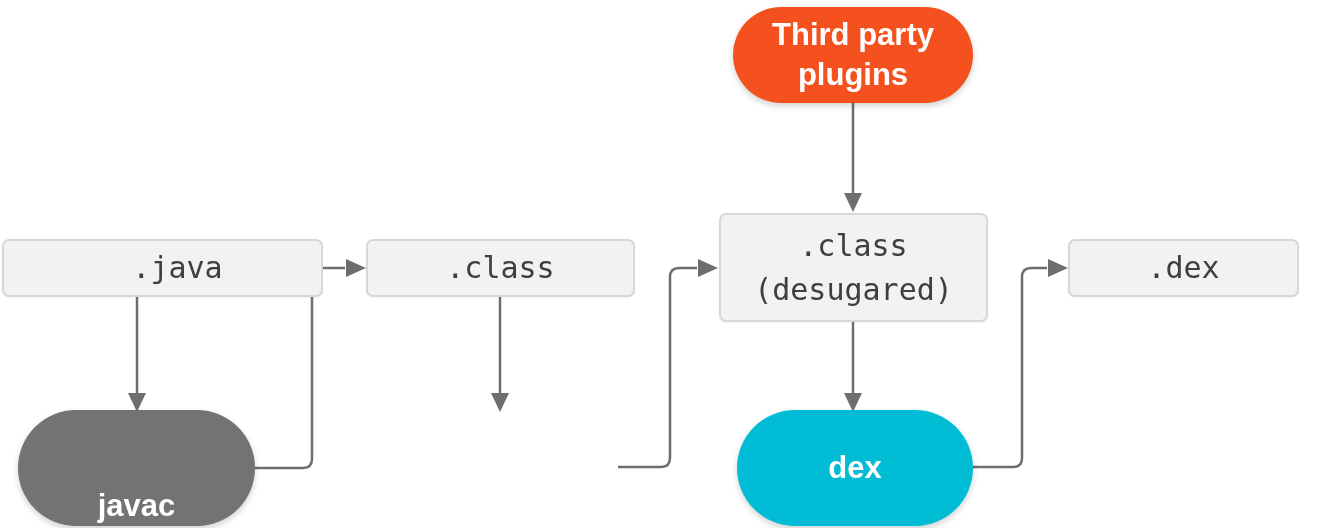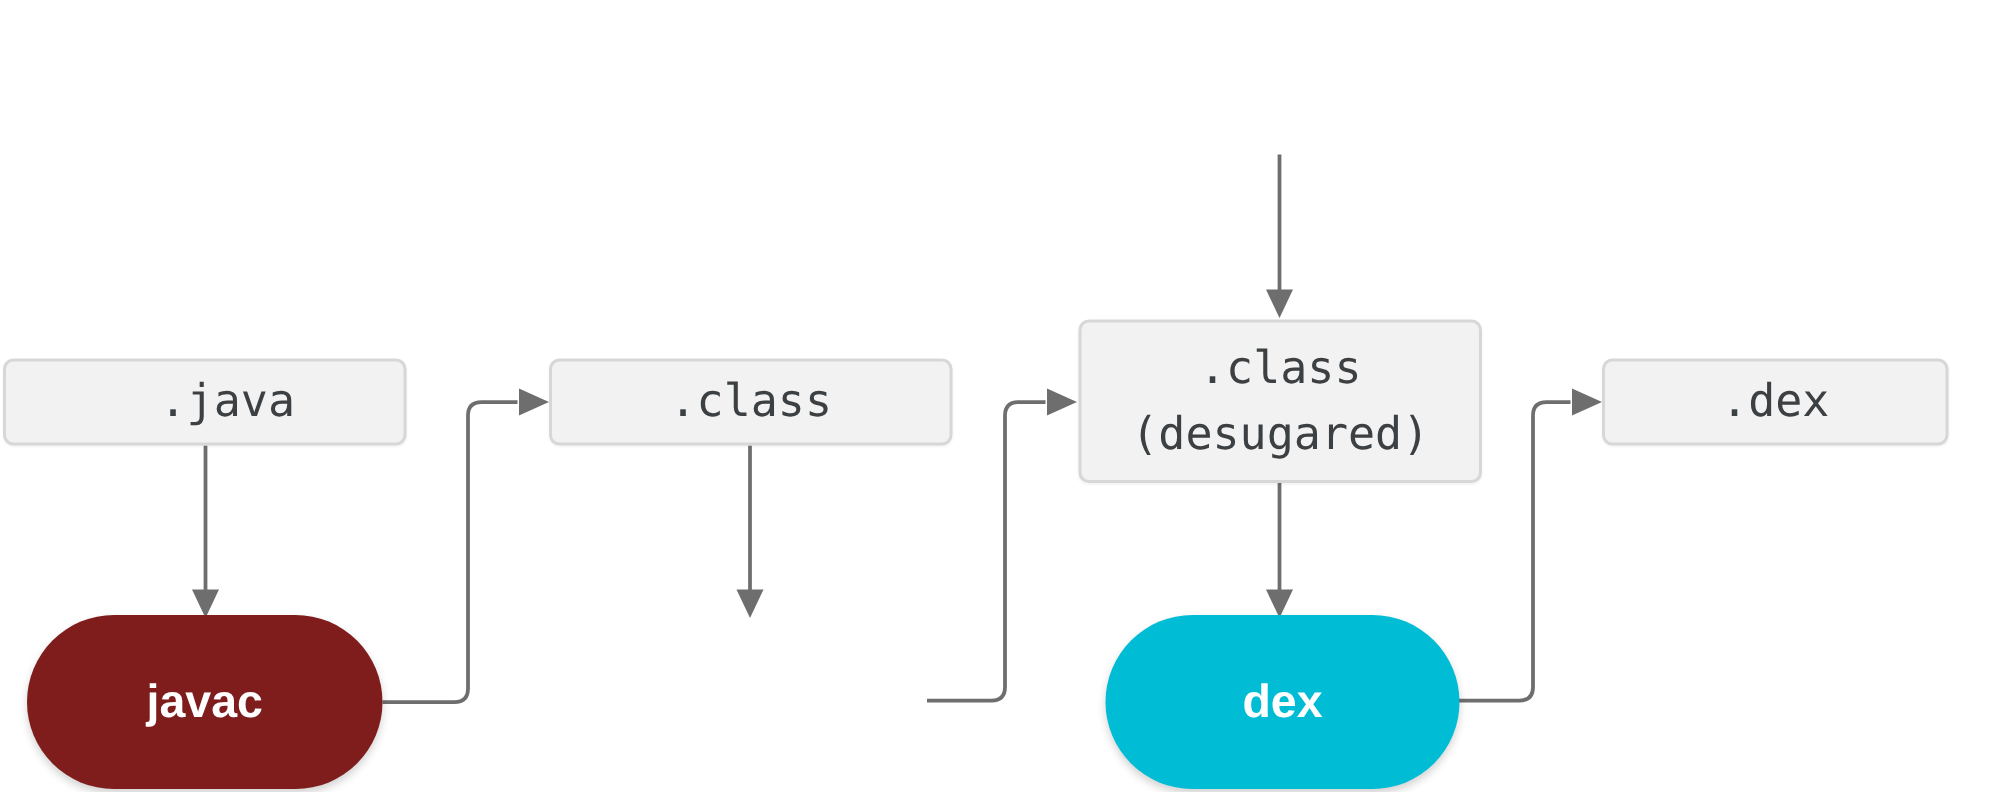--- a/index.html
+++ b/index.html
@@ -45,21 +45,21 @@
     align-items: center;
     justify-content: center;
     color: #ffffff;
     font-weight: bold;
     font-size: 31px;
     line-height: 1.3;
     text-align: center;
     white-space: pre-line;
     box-shadow: 0 3px 6px rgba(0,0,0,0.18);
   }
-  .node-java        { left: 2px;    top: 239px; width: 269px; height: 58px; padding-left: 30px; }
+  .node-java        { left: 2px;    top: 239px; width: 321px; height: 58px; padding-left: 30px; }
   .node-class       { left: 366px;  top: 239px; width: 269px; height: 58px; }
   .node-desugared   { left: 719px;  top: 213px; width: 269px; height: 109px; }
   .node-dexfile     { left: 1068px; top: 239px; width: 231px; height: 58px; }
   .node-javac       { left: 18px;   top: 410px; width: 237px; height: 116px; border-radius: 58px; }
   .node-desugar     { left: 381px;  top: 410px; width: 237px; height: 116px; border-radius: 58px; }
   .node-dextool     { left: 737px;  top: 410px; width: 236px; height: 116px; border-radius: 58px; }
   .node-thirdparty  { left: 733px;  top: 7px;   width: 240px; height: 96px;  border-radius: 48px; }
 </style>
 </head>
 <body>
@@ -117,23 +117,27 @@
 
   <div class="file-node node-desugared" style="background-color: rgb(242, 242, 242); border-color: rgb(215, 215, 215); color: rgb(60, 64, 67);">
     <span>.class
 (desugared)</span>
   </div>
 
   <div class="file-node node-dexfile" style="background-color: rgb(242, 242, 242); border-color: rgb(215, 215, 215); color: rgb(60, 64, 67);">
     <span>.dex</span>
   </div>
 
-  <div class="tool-node node-javac" style="background-color: #7f1d1d;">
+  <div class="tool-node node-javac" style="background-color: #737373; align-items: flex-end;">
     <span>javac</span>
   </div>
 
 
   <div class="tool-node node-dextool" style="background-color: rgb(0, 188, 212);">
     <span>dex</span>
   </div>
 
+  <div class="tool-node node-thirdparty" style="background-color: rgb(244, 81, 30);">
+    <span>Third party
+plugins</span>
+  </div>
 
 </div>
 
 </body></html>

